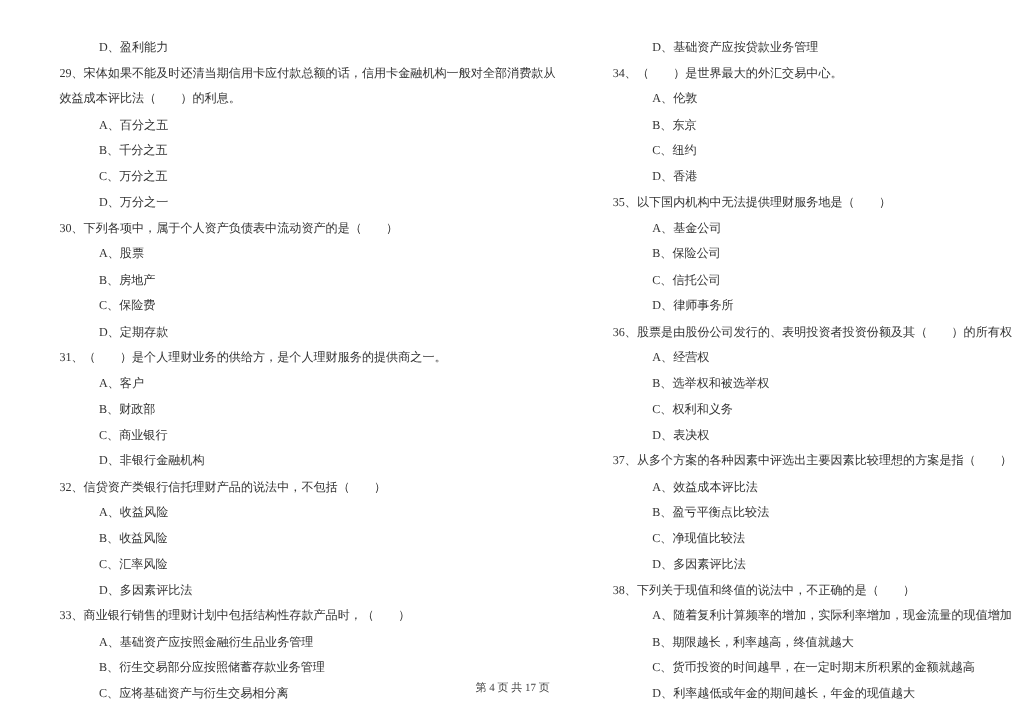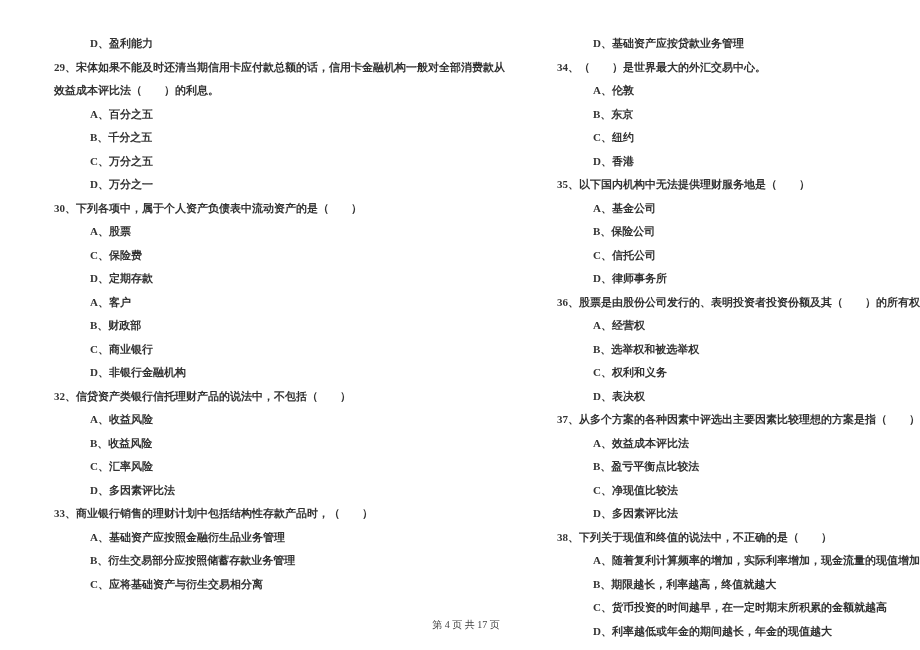--- a/index.html
+++ b/index.html
@@ -24,21 +24,20 @@
     }
     .col {
       flex: 1;
       display: flex;
       flex-direction: column;
     }
     .line {
       line-height: 23.5px;
       white-space: nowrap;
       overflow: visible;
-      font-weight: bold;
     }
     .indent-opt {
       padding-left: 48px;
     }
     .indent-q {
       padding-left: 12px;
     }
     .indent-cont {
       padding-left: 12px;
     }
@@ -59,22 +58,24 @@
   <div class="col">
     <div class="line indent-opt">D、盈利能力</div>
     <div class="line indent-q">29、宋体如果不能及时还清当期信用卡应付款总额的话，信用卡金融机构一般对全部消费款从</div>
     <div class="line indent-cont">效益成本评比法（　　）的利息。</div>
     <div class="line indent-opt">A、百分之五</div>
     <div class="line indent-opt">B、千分之五</div>
     <div class="line indent-opt">C、万分之五</div>
     <div class="line indent-opt">D、万分之一</div>
     <div class="line indent-q">30、下列各项中，属于个人资产负债表中流动资产的是（　　）</div>
     <div class="line indent-opt">A、股票</div>
+    <div class="line indent-opt">B、房地产</div>
     <div class="line indent-opt">C、保险费</div>
     <div class="line indent-opt">D、定期存款</div>
+    <div class="line indent-q">31、（　　）是个人理财业务的供给方，是个人理财服务的提供商之一。</div>
     <div class="line indent-opt">A、客户</div>
     <div class="line indent-opt">B、财政部</div>
     <div class="line indent-opt">C、商业银行</div>
     <div class="line indent-opt">D、非银行金融机构</div>
     <div class="line indent-q">32、信贷资产类银行信托理财产品的说法中，不包括（　　）</div>
     <div class="line indent-opt">A、收益风险</div>
     <div class="line indent-opt">B、收益风险</div>
     <div class="line indent-opt">C、汇率风险</div>
     <div class="line indent-opt">D、多因素评比法</div>
     <div class="line indent-q">33、商业银行销售的理财计划中包括结构性存款产品时，（　　）</div>

